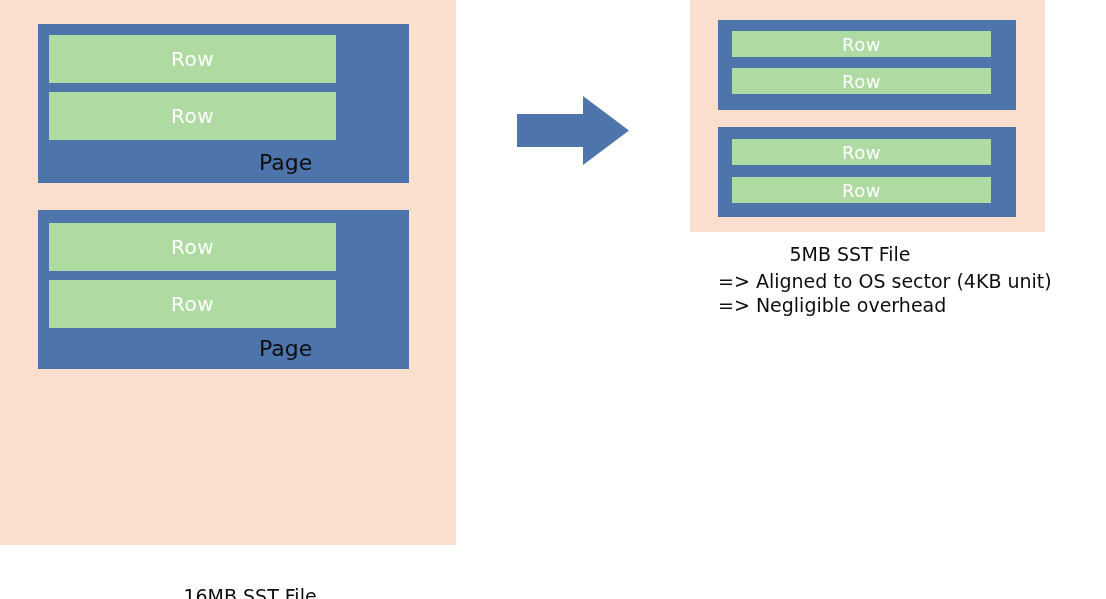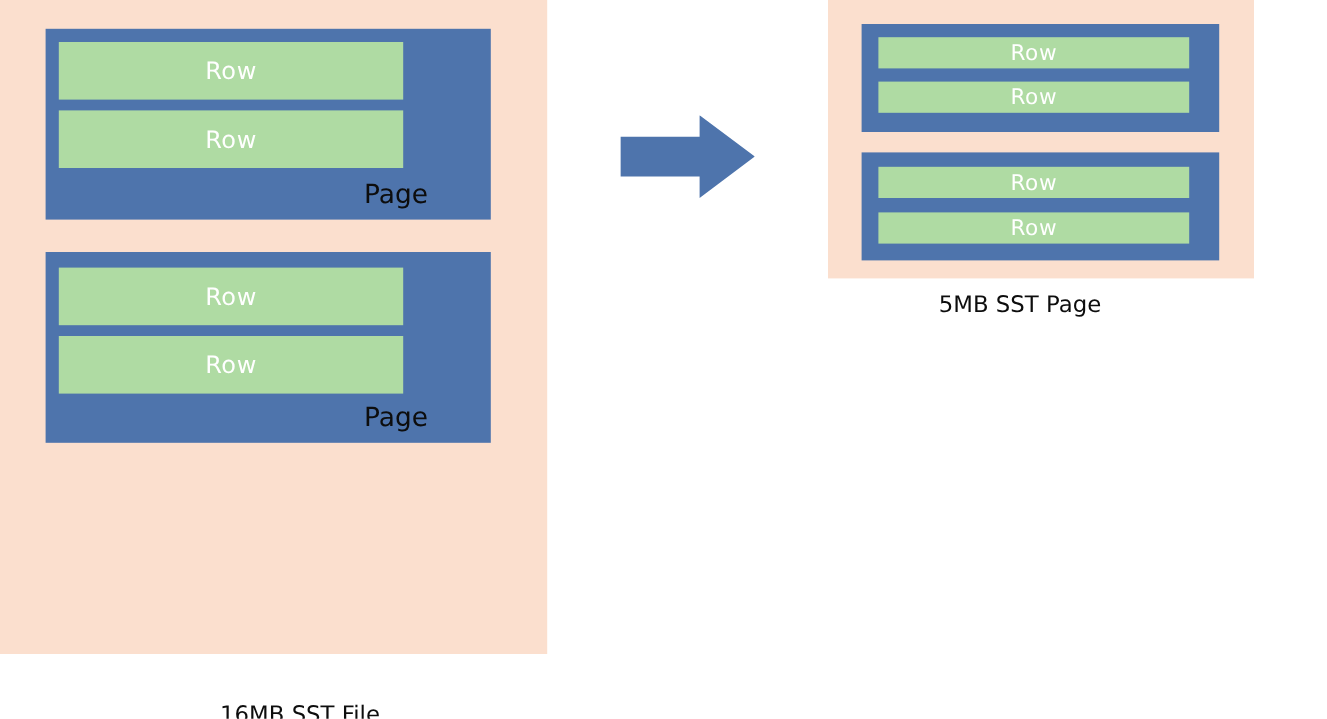--- a/index.html
+++ b/index.html
@@ -57,21 +57,21 @@
   #block1-row2 { left: 732px; top: 68px;  width: 259px; height: 26px; font-size: 18px; }
   
   #block2-row1 { left: 732px; top: 139px; width: 259px; height: 26px; font-size: 18px; }
   #block2-row2 { left: 732px; top: 177px; width: 259px; height: 26px; font-size: 18px; }
 
   
   .page-label {
     position: absolute;
     color: #0d0d0d;
     font-size: 22px;
-    text-align: center;
+    text-align: left;
   }
   #page-label-1 { left: 259px; top: 150px; width: 142px; }
   #page-label-2 { left: 259px; top: 336px; width: 142px; }
 
   
   #transform-arrow {
     position: absolute;
     left: 517px;
     top: 96px;
     width: 112px;
@@ -134,14 +134,16 @@
 
 <div id="block-box-1" class="page-box"></div>
 <div id="block1-row1" class="row-bar">Row</div>
 <div id="block1-row2" class="row-bar">Row</div>
 
 <div id="block-box-2" class="page-box"></div>
 <div id="block2-row1" class="row-bar">Row</div>
 <div id="block2-row2" class="row-bar">Row</div>
 
 <div id="caption-right-wrap" class="caption">
-  <div id="caption-right-title">5MB SST Page</div>
+  <div id="caption-right-title">5MB SST File</div>
+  <div class="caption-bullet">=&gt; Aligned to OS sector (4KB unit)</div>
+  <div class="caption-bullet">=&gt; Negligible overhead</div>
 </div>
 
 </body></html>

